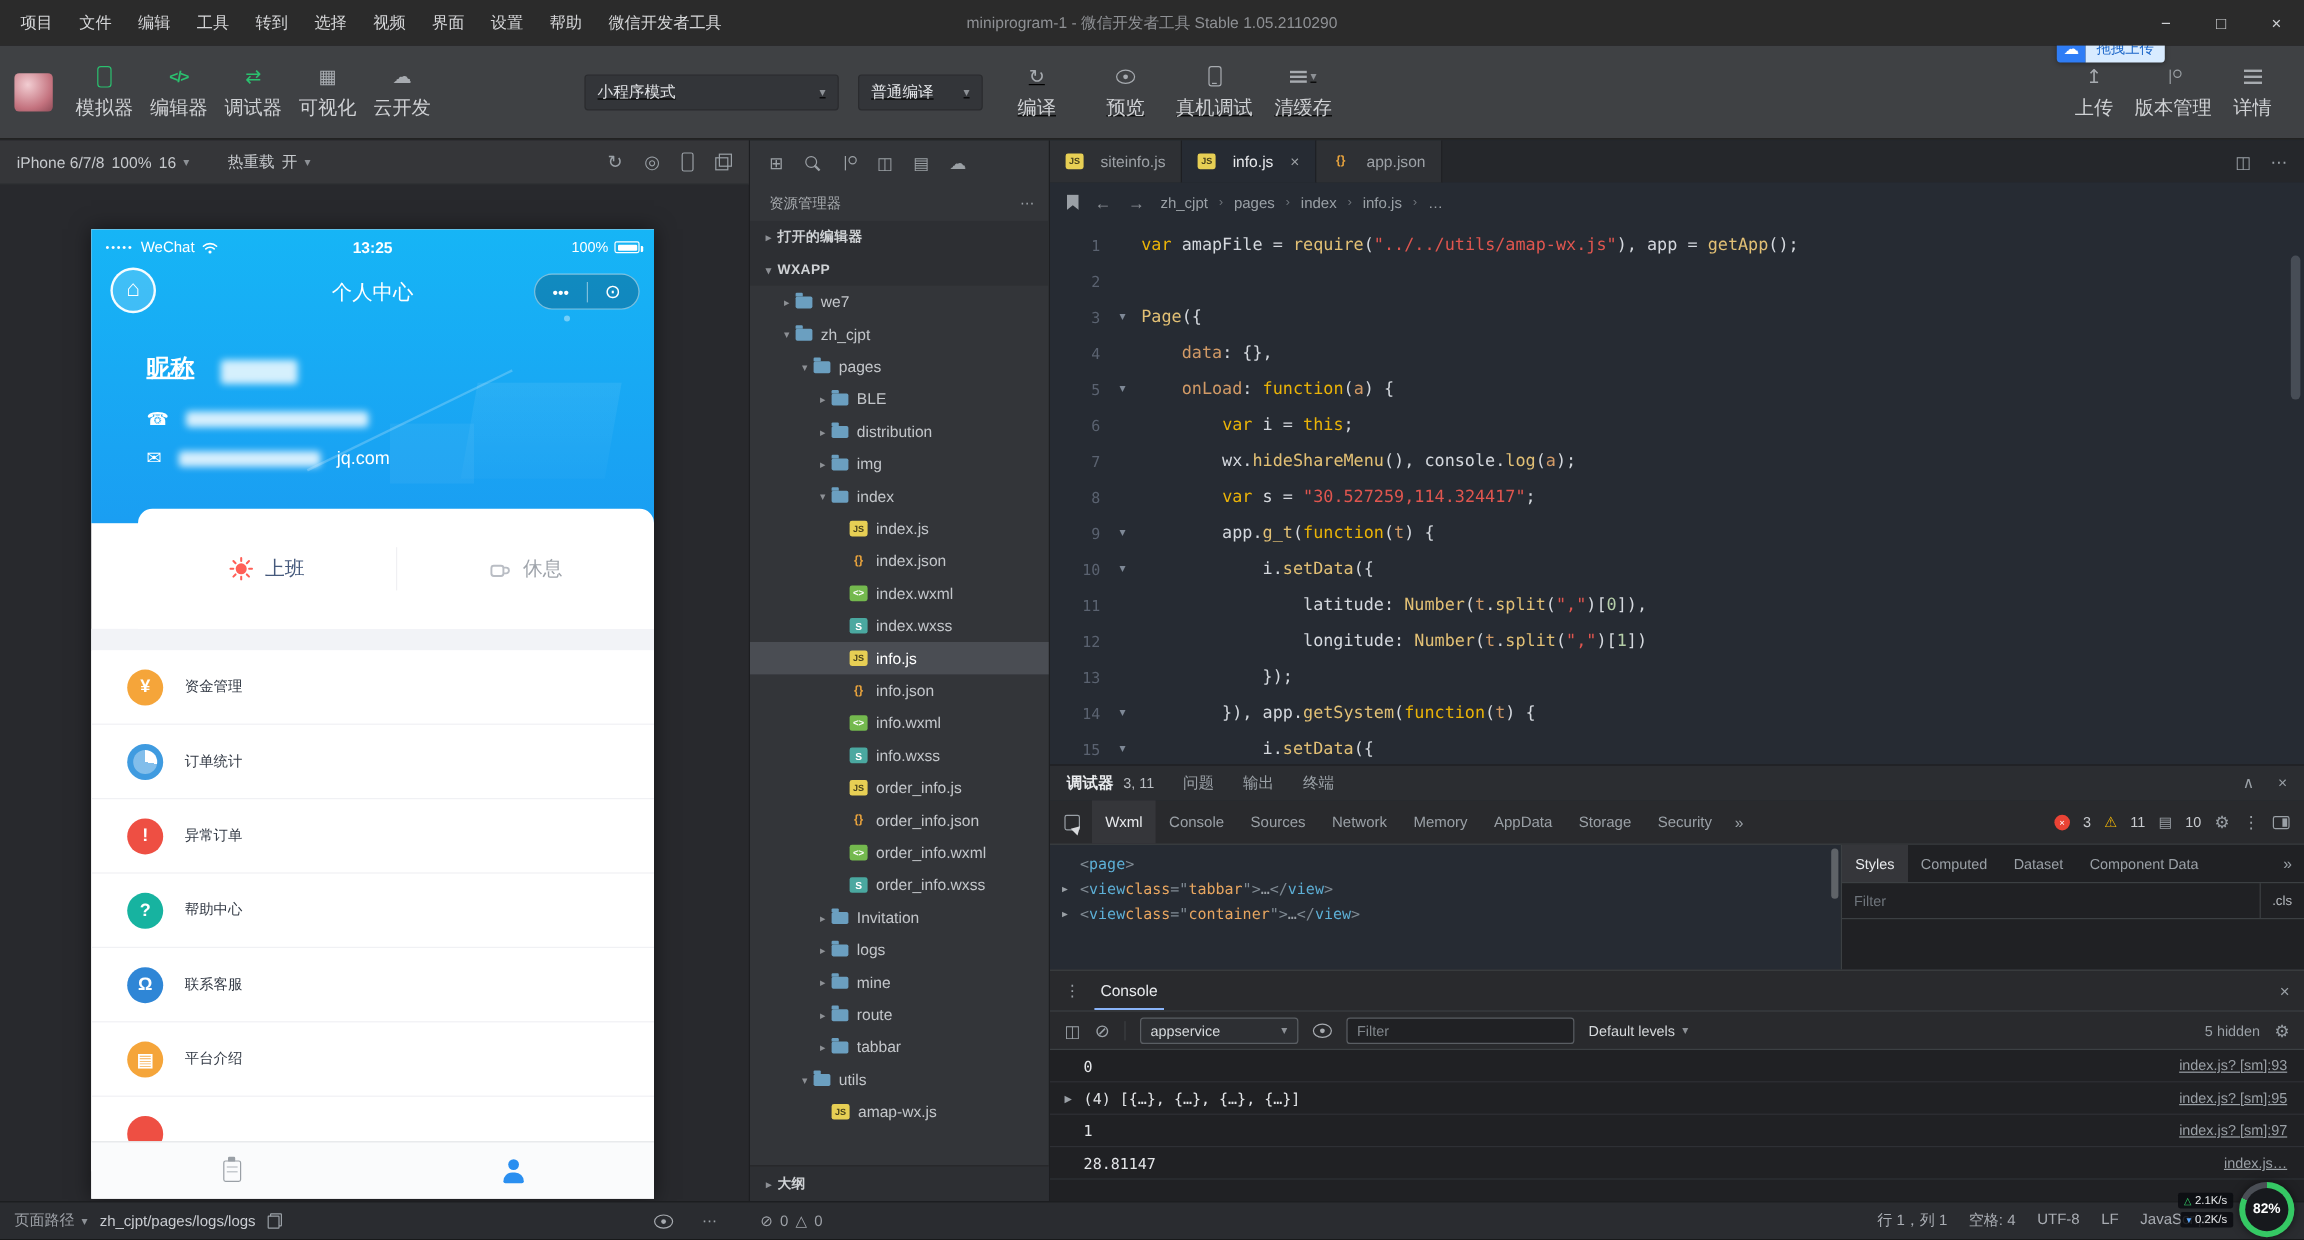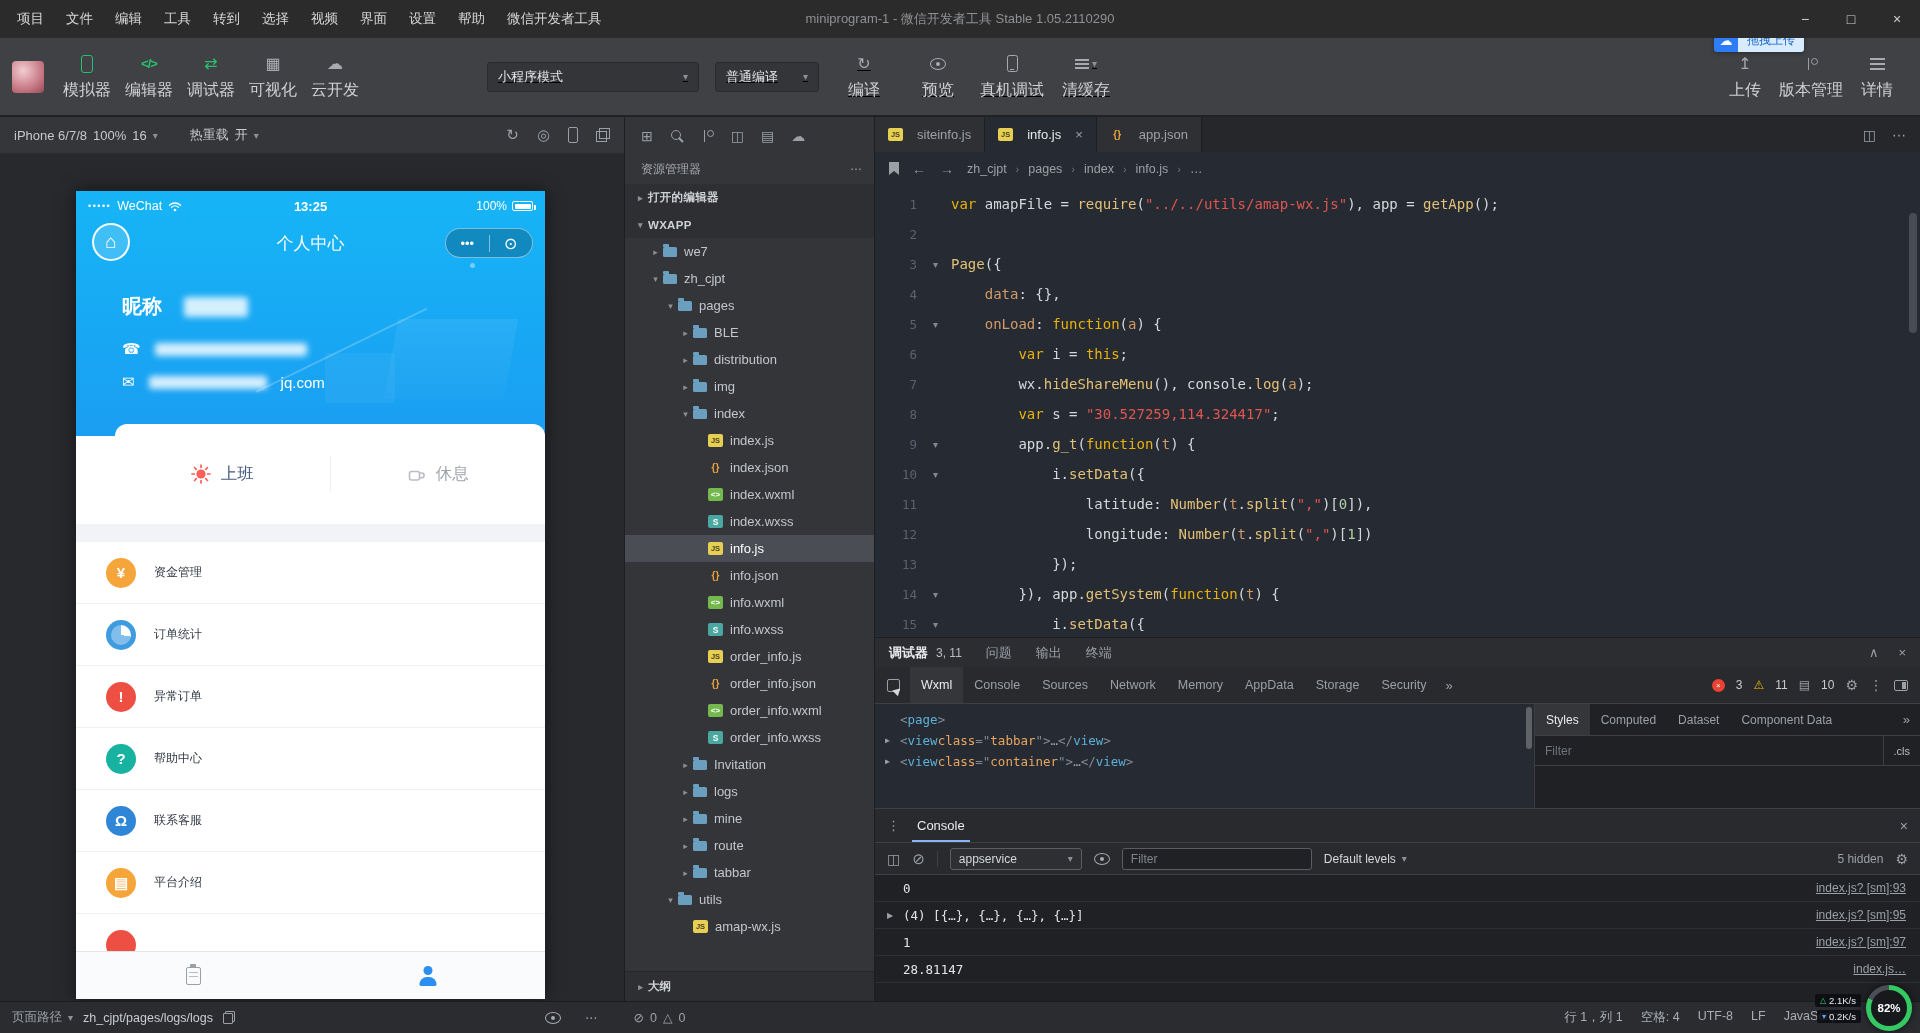--- a/index.html
+++ b/index.html
@@ -98,21 +98,21 @@
   .ph-nav{height:52px;position:relative;}
   .home-btn{position:absolute;left:16px;top:2px;width:38px;height:38px;border:2px solid rgba(255,255,255,.95);border-radius:50%;
             background:rgba(255,255,255,.18);display:flex;align-items:center;justify-content:center;font-size:19px;color:#fff;}
   .ph-title{position:absolute;left:50%;top:11px;transform:translateX(-50%);font-size:17px;}
   .capsule{position:absolute;right:12px;top:7px;width:88px;height:30px;border:1px solid rgba(255,255,255,.45);
            background:rgba(0,0,0,.22);border-radius:15px;display:flex;align-items:center;}
   .cap-half{flex:1;display:flex;align-items:center;justify-content:center;font-size:13px;color:#fff;}
   .cap-half.tg{font-size:16px;}
   .cap-div{width:1px;height:17px;background:rgba(255,255,255,.45);}
   .profile{position:absolute;left:46px;top:102px;}
-  .nick-row{display:flex;align-items:center;gap:22px;}
+  .nick-row{display:flex;align-items:flex-end;gap:22px;text-decoration:underline;}
   .nick{font-size:20px;font-weight:bold;}
   .blur{background:rgba(255,255,255,.82);filter:blur(3px);border-radius:3px;}
   .b1{width:64px;height:20px;}
   .c-row{display:flex;align-items:center;gap:14px;margin-top:20px;font-size:15px;}
   .c-row.mail{margin-top:15px;}
   .b2{width:152px;height:13px;}
   .b3{width:118px;height:13px;}
   .email-suffix{font-size:15px;}
   .tabs-card{position:relative;margin-top:-12px;background:#fff;border-radius:12px 12px 0 0;height:100px;display:flex;align-items:center;margin-left:39px;}
   .ptab{flex:1;display:flex;align-items:center;justify-content:center;gap:10px;font-size:16.5px;color:#45597c;}

